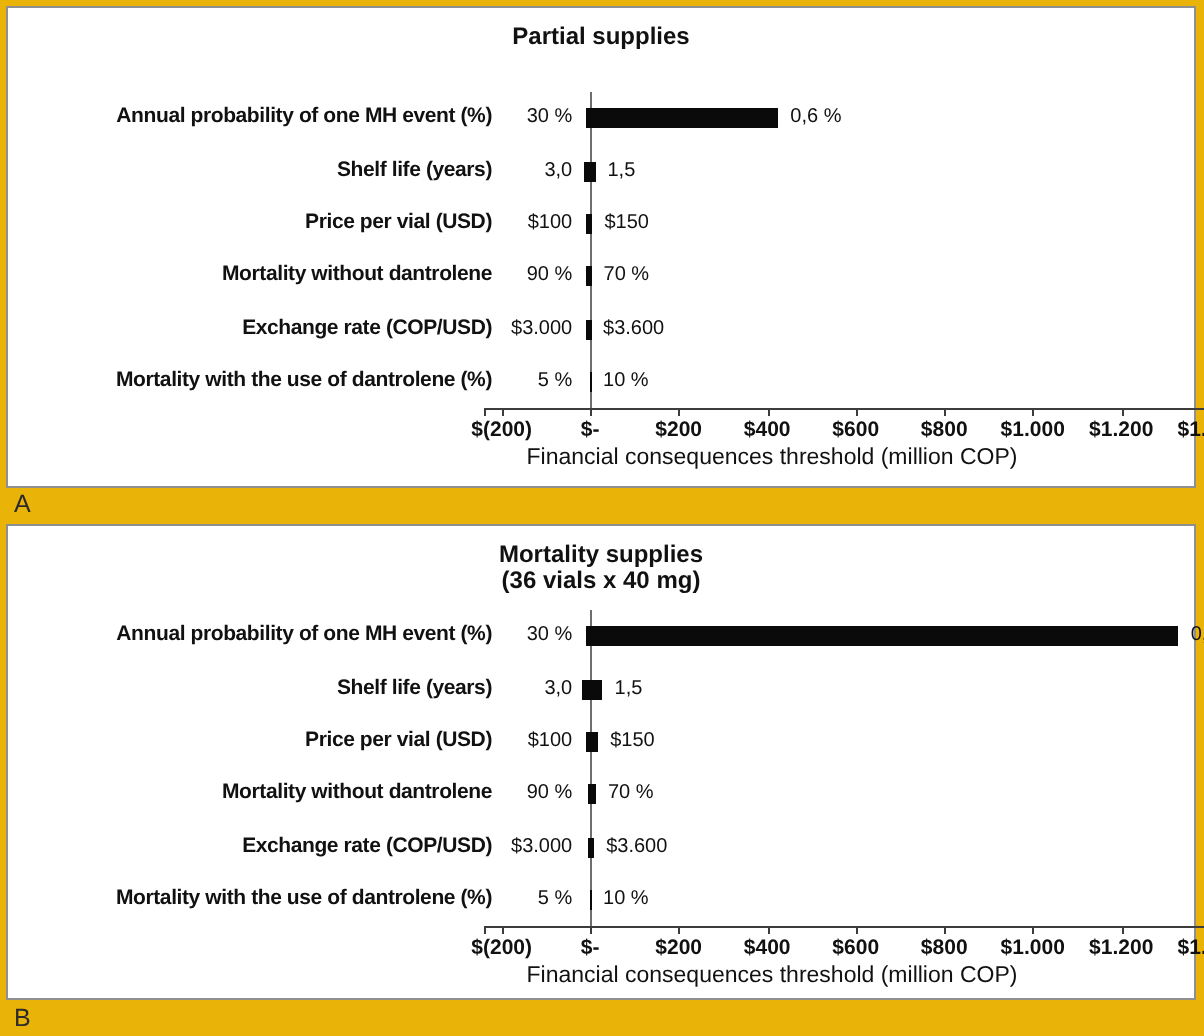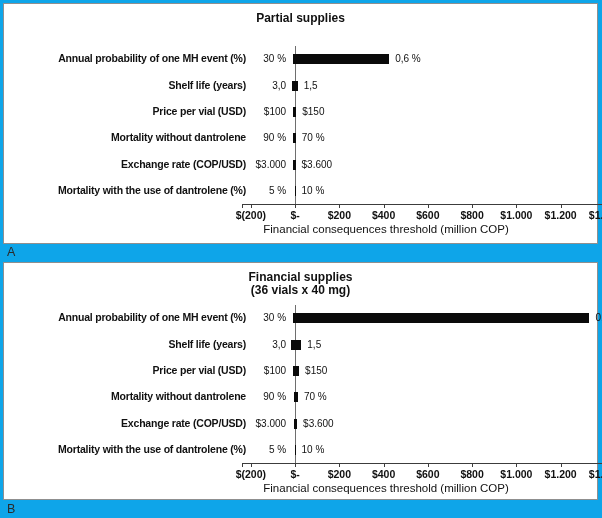--- a/index.html
+++ b/index.html
@@ -8,21 +8,21 @@
     --zero-color:#6e6e6e;
     --panel-border:#8f8f8f;
     --text-color:#111111;
   }
   html,body{margin:0;padding:0;}
   body{
     font-family:"Liberation Sans",sans-serif;
     background:#ffffff;
     color:var(--text-color);
   }
-  .figure{position:relative;width:602px;height:518px;background:#0ea5e9;overflow:hidden;}
+  .figure{position:relative;width:602px;height:518px;background:#eab308;overflow:hidden;}
   .panel{position:absolute;left:3px;width:593px;background:#ffffff;border:1px solid var(--panel-border);}
   #panel-a{top:3px;height:239px;}
   #panel-b{top:262px;height:236px;}
   .panel-title{position:absolute;left:0;top:8px;width:100%;text-align:center;
     font-weight:bold;font-size:12px;line-height:13px;color:var(--text-color);}
   .chart{position:absolute;left:0;top:0;width:593px;height:100%;margin-left:48px;}
   .cat{position:absolute;text-align:right;font-weight:bold;font-size:10.5px;
     letter-spacing:-0.2px;white-space:nowrap;line-height:13px;}
   .vlabel{position:absolute;font-weight:normal;font-size:10px;white-space:nowrap;line-height:13px;}
   .bar{position:absolute;background:var(--bar-color);}
@@ -92,21 +92,21 @@
         <div class="tick-label" style="left: 508.621px; top: 205.4px;">$1.200</div>
         <div class="tick" style="left: 552.874px; top: 200.4px;"></div>
         <div class="tick-label" style="left: 552.874px; top: 205.4px;">$1.400</div>
       </div>
     <div class="axis-title">Financial consequences threshold (million COP)</div>
   </section>
   <div class="panel-letter" id="letter-a">A</div>
 
   <section class="panel" id="panel-b">
     <div class="panel-title">
-      <div>Financial supplies</div>
+      <div>Mortality supplies</div>
       <div>(36 vials x 40 mg)</div>
     </div>
     <div class="chart">
         <div class="zero-line" style="left: 243.103px; top: 42px; height: 158.4px;"></div>
         <div class="cat" style="right: 399px; top: 48.2px;">Annual probability of one MH event (%)</div>
         <div class="vlabel" style="right: 358.897px; top: 48.2px;">30 %</div>
         <div class="bar" style="left: 240.891px; top: 50.2px; width: 296.494px; height: 10px;"></div>
         <div class="vlabel" style="left: 543.385px; top: 48.2px;">0,6 %</div>
         <div class="cat" style="right: 399px; top: 74.6px;">Shelf life (years)</div>
         <div class="vlabel" style="right: 358.897px; top: 74.6px;">3,0</div>

